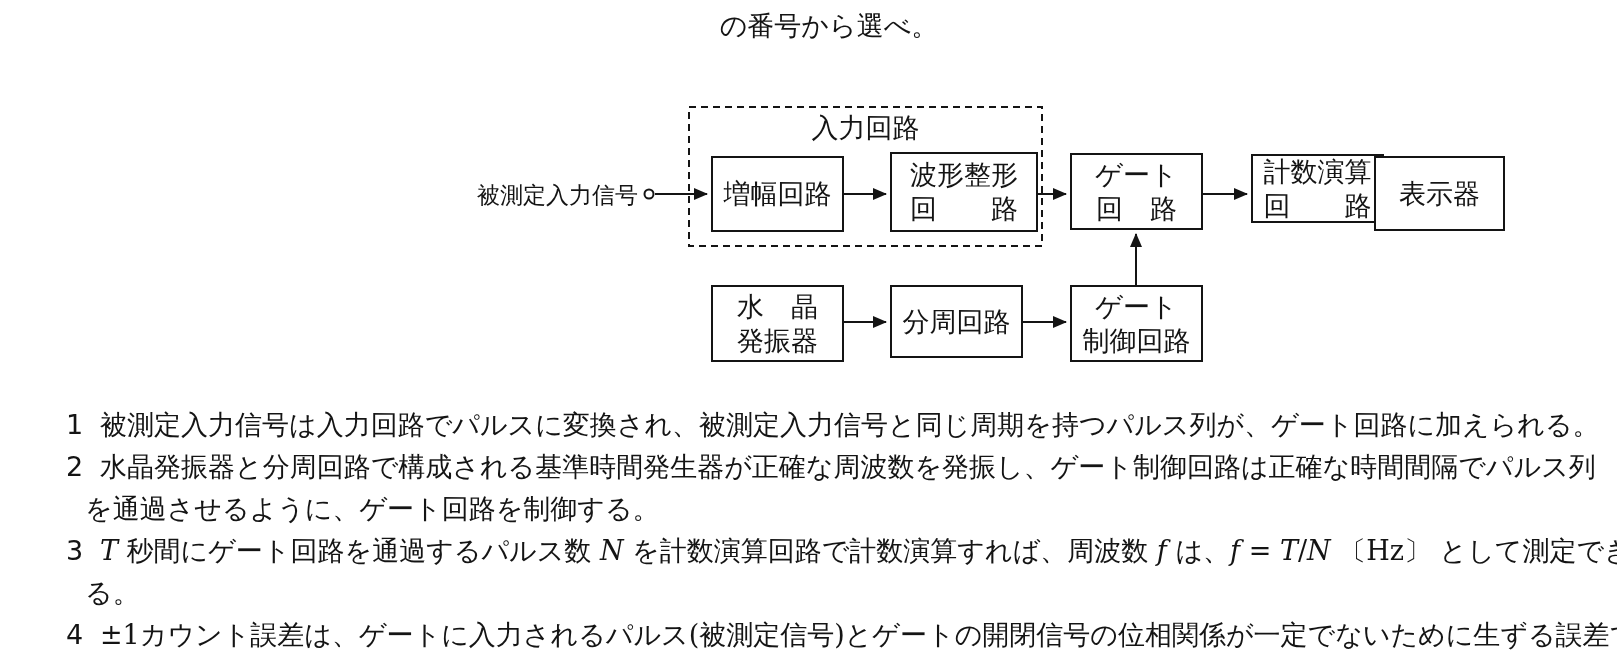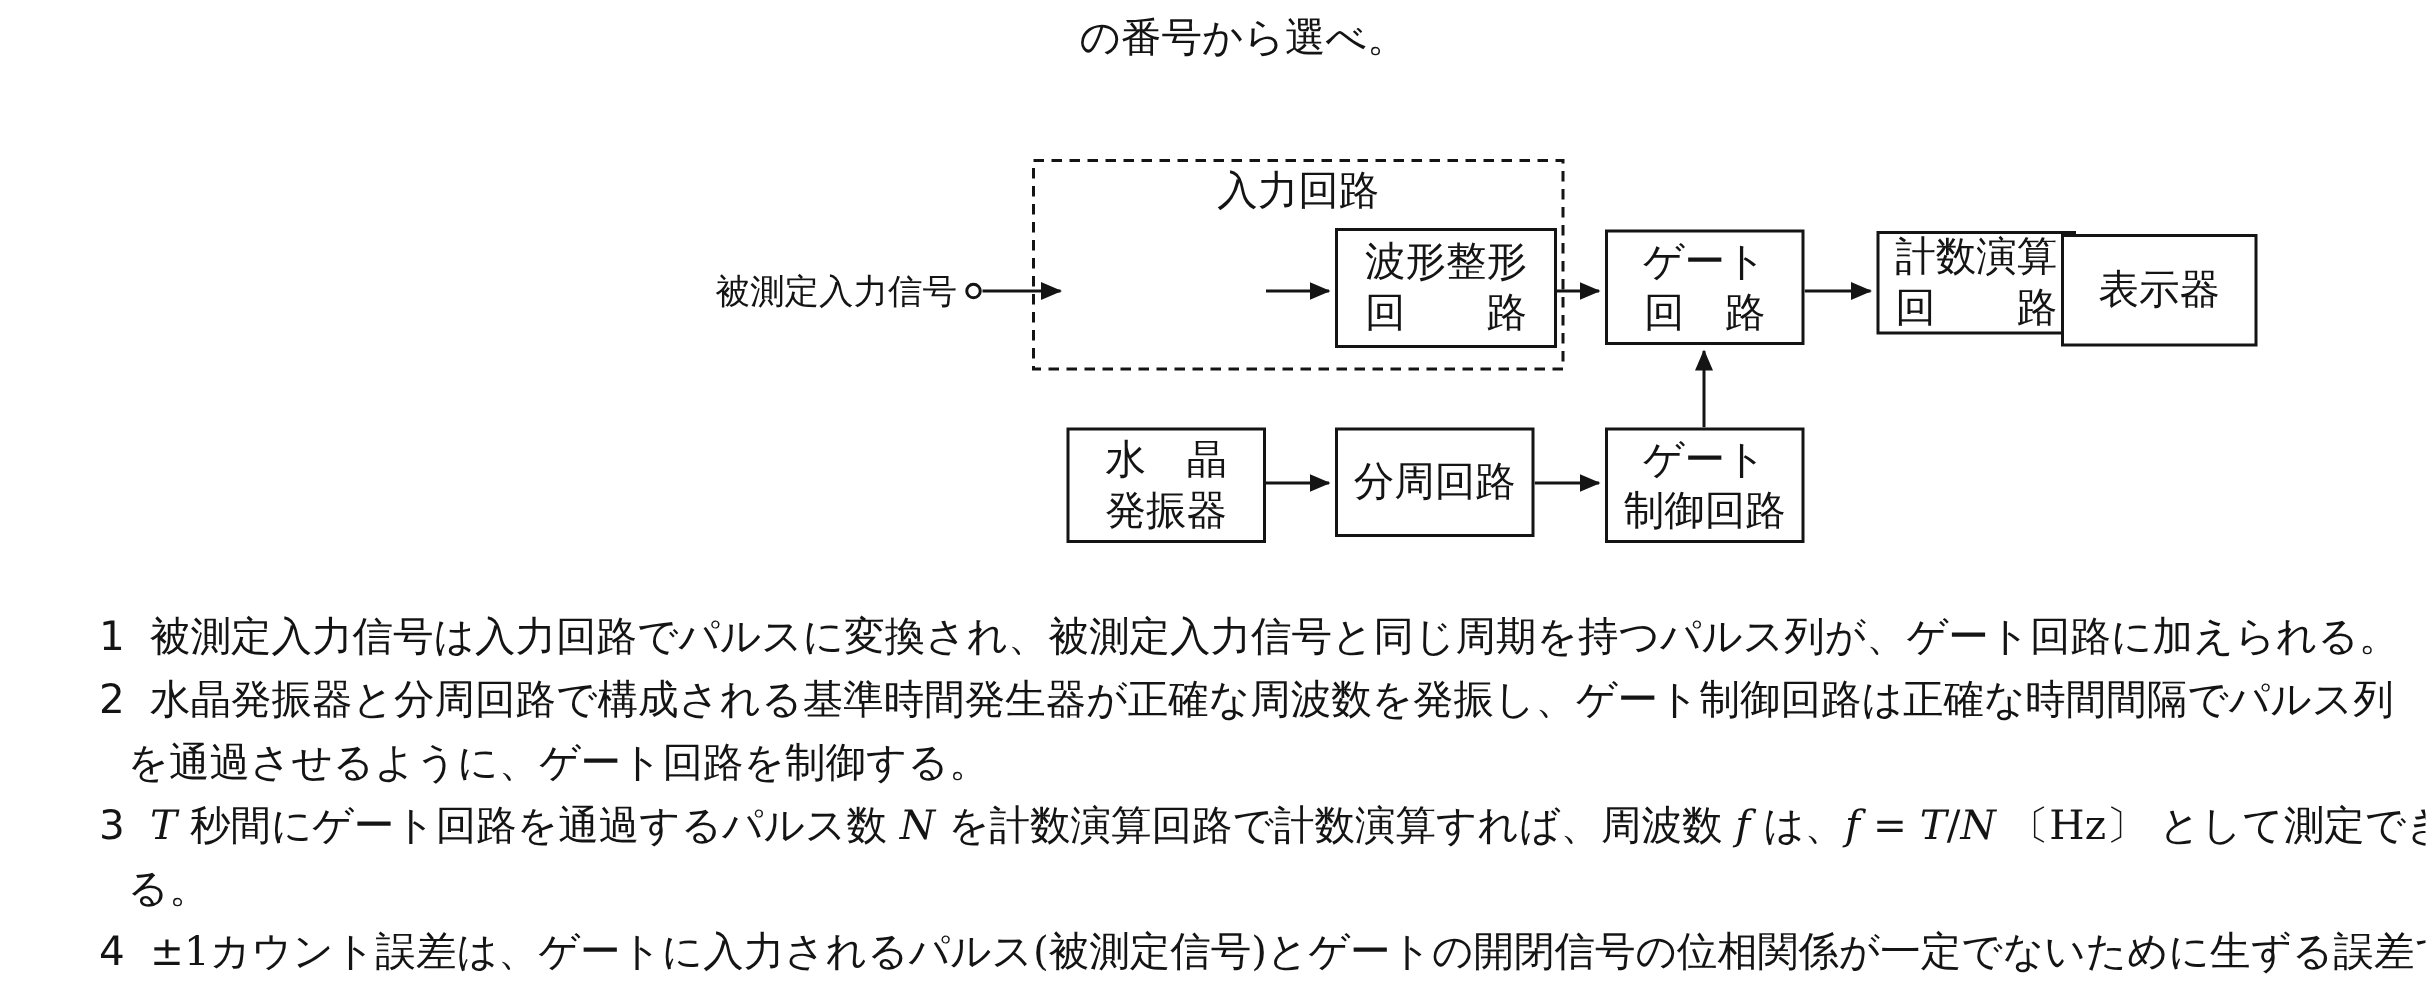--- a/index.html
+++ b/index.html
@@ -74,20 +74,23 @@
 
       <line x1="844" y1="322" x2="886" y2="322" stroke="#141414" stroke-width="2" marker-end="url(#ah)"></line>
       <line x1="1023" y1="322" x2="1066" y2="322" stroke="#141414" stroke-width="2" marker-end="url(#ah)"></line>
 
       <line x1="1136" y1="285" x2="1136" y2="234" stroke="#141414" stroke-width="2" marker-end="url(#ah)"></line>
     </svg>
 
     <div id="input-label">被測定入力信号</div>
     <div id="group-label">入力回路</div>
 
+    <div class="dbox" id="b-amp">
+      <span>増幅回路</span>
+    </div>
     <div class="dbox" id="b-shaper">
       <span>波形整形</span>
       <span>回　　路</span>
     </div>
     <div class="dbox" id="b-gate">
       <span>ゲート</span>
       <span>回　路</span>
     </div>
     <div class="dbox" id="b-counter">
       <span>計数演算</span>

